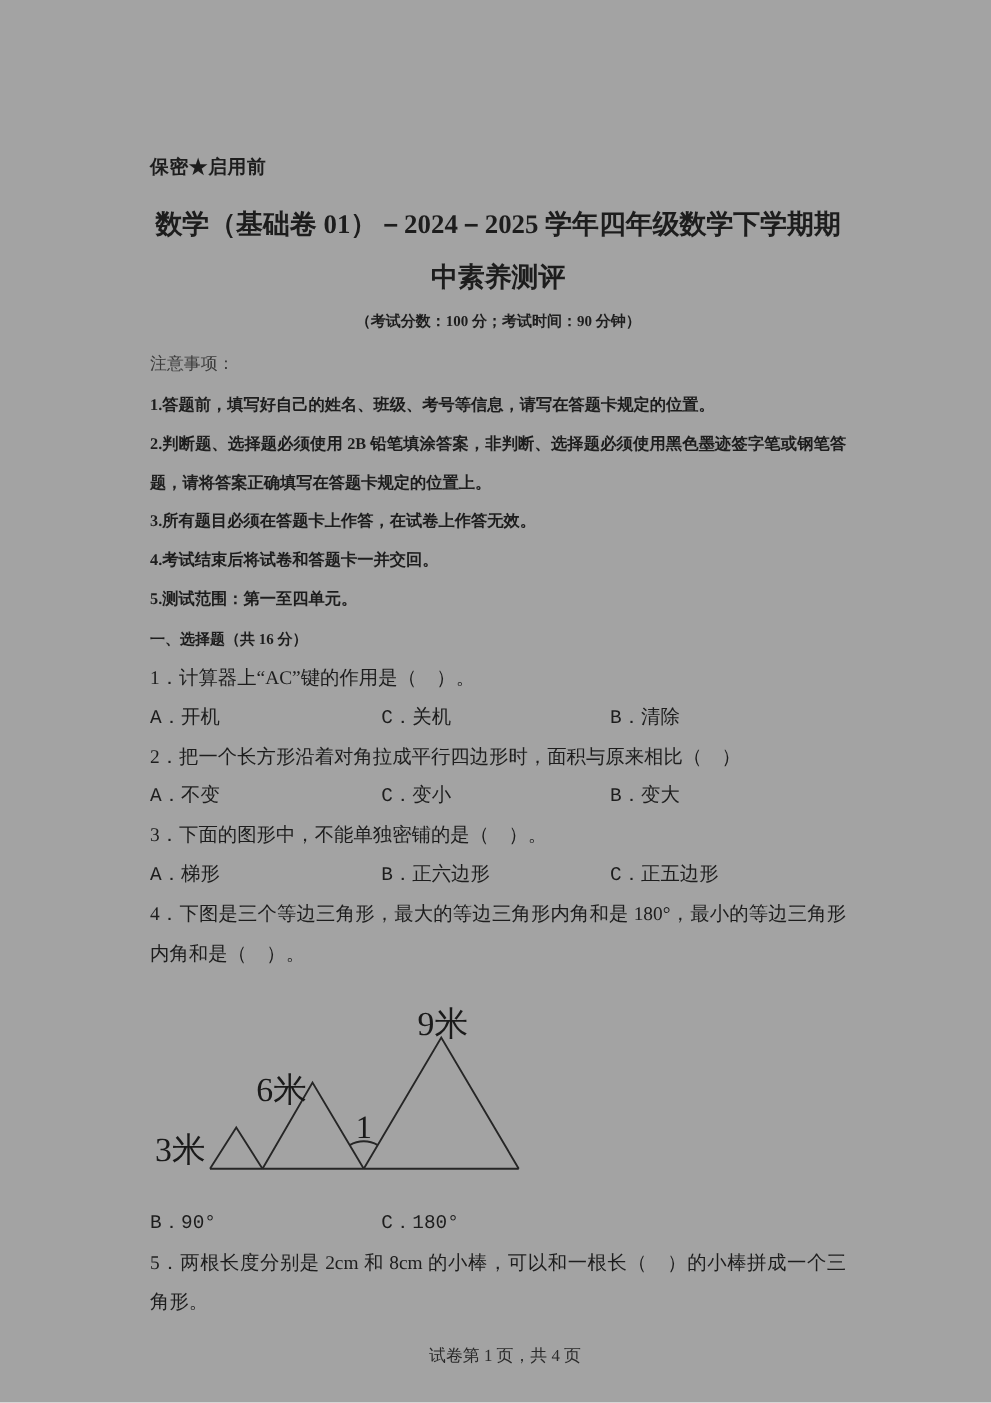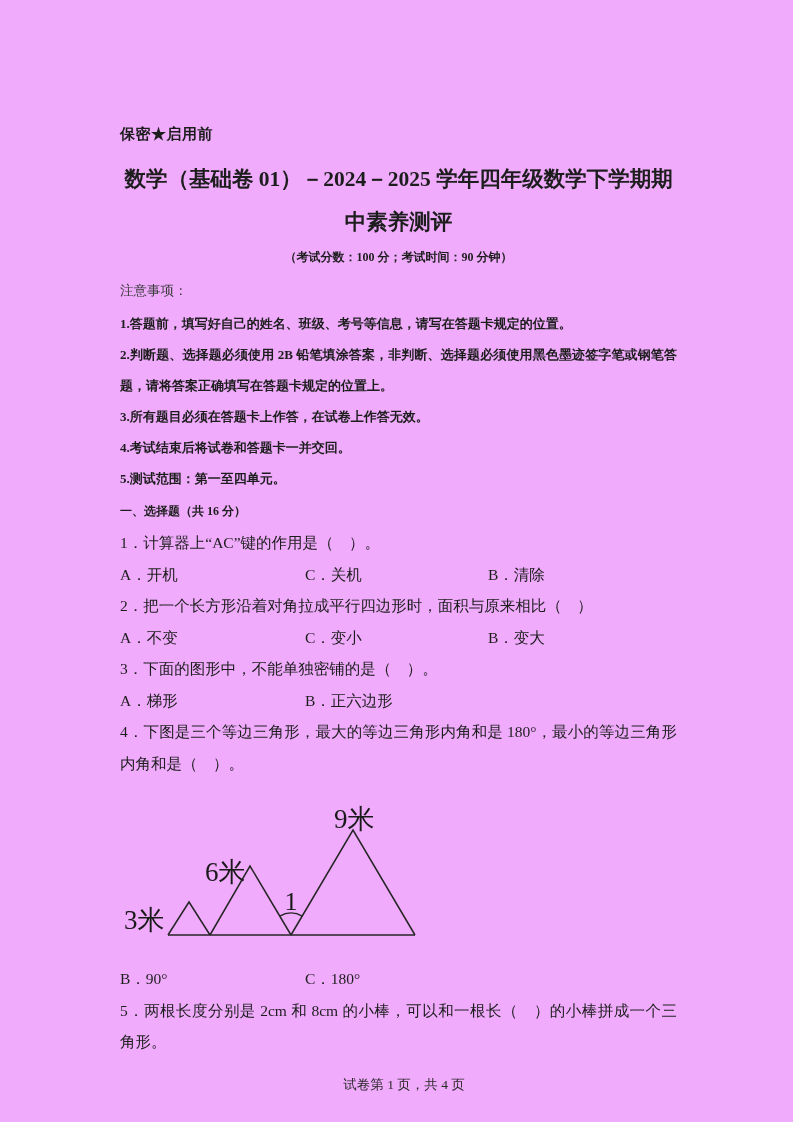--- a/index.html
+++ b/index.html
@@ -1,21 +1,21 @@
 <!DOCTYPE html>
 <html><head>
 <meta charset="utf-8">
 <style>
   * { margin: 0; padding: 0; box-sizing: border-box; }
   html, body { background: #ffffff; }
   .page {
     position: relative;
     width: 793px;
     height: 1122px;
-    background: #f0abfc;
+    background: #a3a3a3;
     overflow: hidden;
     padding: 124px 116px 0 120px;
     font-family: "Liberation Serif", "DejaVu Serif", serif;
     color: #1d1d1d;
   }
   .classified {
     font-size: 15px;
     font-weight: bold;
     line-height: 20px;
     letter-spacing: 0.5px;
@@ -52,20 +52,21 @@
     margin-top: 2px;
     font-size: 12px;
     font-weight: bold;
     line-height: 31px;
   }
   .questions { font-size: 15.5px; line-height: 31.5px; }
   .q-text { text-align: justify; }
   .opt-row {
     display: grid;
     grid-template-columns: 185px 183px auto;
+    font-family: Liberation Mono, monospace;
   }
   .figure-wrap { margin: 10px 0 14px 0; }
   .figure-wrap svg { display: block; }
   .fig-label {
     font-family: "Liberation Serif", "DejaVu Serif", serif;
     fill: #1a1a1a;
   }
   .footer {
     position: absolute;
     left: 0; right: 0;
@@ -118,20 +119,21 @@
           <span class="opt">A．不变</span>
           <span class="opt">C．变小</span>
           <span class="opt">B．变大</span>
         </div>
       </div>
       <div class="question-block">
         <div class="q-text">3．下面的图形中，不能单独密铺的是（　）。</div>
         <div class="opt-row">
           <span class="opt">A．梯形</span>
           <span class="opt">B．正六边形</span>
+          <span class="opt">C．正五边形</span>
         </div>
       </div>
       <div class="question-block">
         <div class="q-text">4．下图是三个等边三角形，最大的等边三角形内角和是 180°，最小的等边三角形内角和是（　）。</div>
   <div class="figure-wrap">
     <svg width="310" height="160" viewBox="0 0 310 160">
       <g fill="none" stroke="#262626" stroke-width="1.5" stroke-linejoin="miter">
         <path d="M48,146 L295,146"></path>
         <path d="M48,146 L69,113 L90,146"></path>
         <path d="M90,146 L130,77 L171,146"></path>

